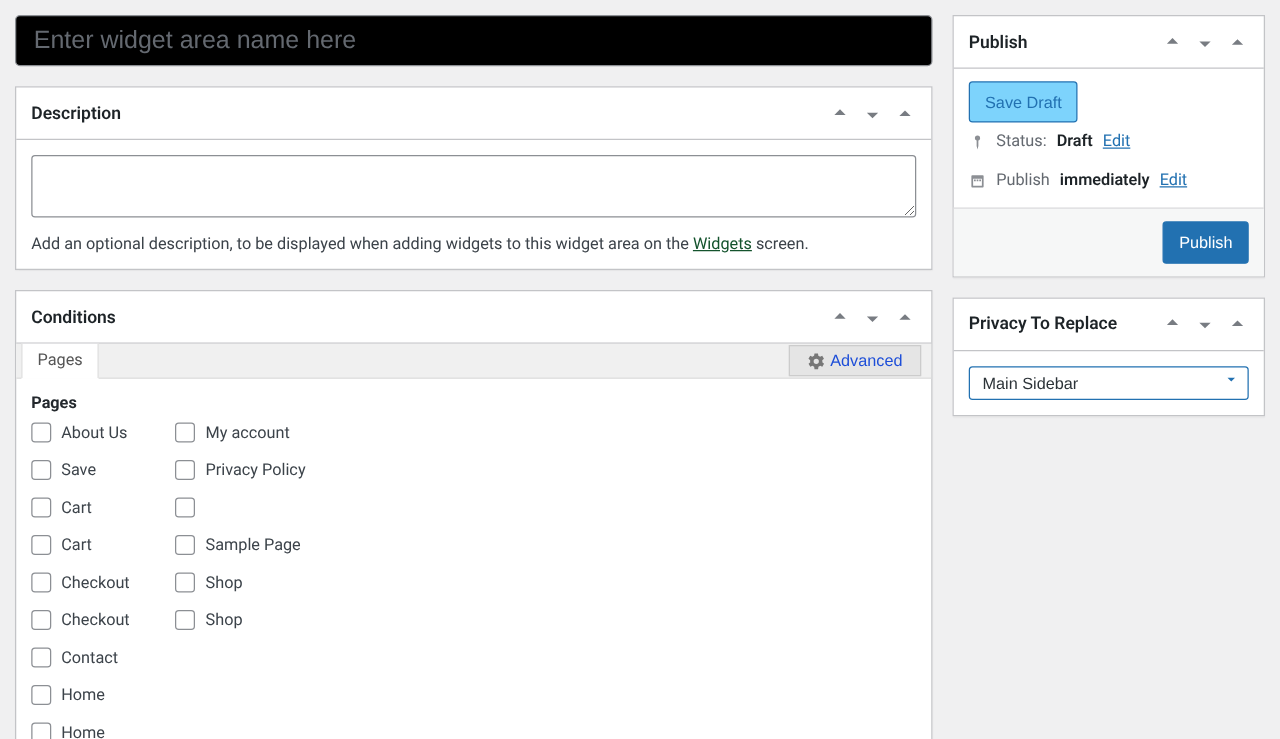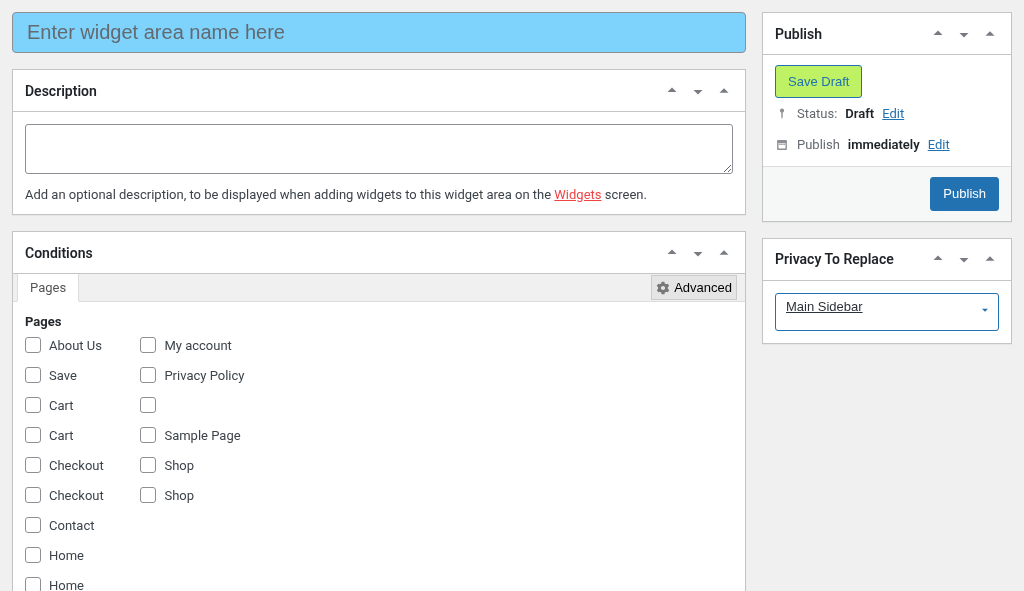--- a/index.html
+++ b/index.html
@@ -12,21 +12,21 @@
     }
     .container { display: flex; gap: 16px; }
     .main-col { flex: 1; min-width: 0; }
     .side-col { width: 250px; flex-shrink: 0; }
     .title-input {
       width: 100%;
       padding: 8px 14px;
       font-size: 20px;
       border: 1px solid #8c8f94;
       border-radius: 4px;
-      background: #7dd3fc;
+      background: #000000;
       color: #555d66;
       margin-bottom: 16px;
       outline: none;
     }
     .title-input::placeholder { color: #646970; }
     .postbox {
       background: #fff;
       border: 1px solid #c3c4c7;
       box-shadow: 0 1px 1px rgba(0,0,0,.04);
       margin-bottom: 16px;
@@ -64,21 +64,21 @@
       padding: 6px;
       resize: vertical;
       font-family: inherit;
       font-size: 13px;
     }
     .desc-help {
       margin-top: 10px;
       color: #3c434a;
       font-size: 13px;
     }
-    .desc-help a { color: #ef4444; text-decoration: underline; }
+    .desc-help a { color: #14532d; text-decoration: underline; }
     .cond-tabs {
       background: #f0f0f0;
       border-bottom: 1px solid #ddd;
       display: flex;
       justify-content: space-between;
       align-items: center;
       padding: 0 8px 0 0;
     }
     .cond-tab {
       background: #fff;
@@ -92,23 +92,23 @@
       font-size: 13px;
       color: #555;
       cursor: pointer;
     }
     .cond-adv {
       display: flex;
       align-items: center;
       gap: 4px;
       background: #e5e5e5;
       border: 1px solid #ccc;
-      padding: 4px 4px;
-      font-size: 13px;
-      color: #000000;
+      padding: 4px 14px;
+      font-size: 13px;
+      color: #1d4ed8;
       cursor: pointer;
       margin-left: 48px;
     }
     .cond-adv svg { width: 14px; height: 14px; fill: #777; }
     .cond-body { padding: 12px; }
     .cond-heading { font-weight: 700; margin-bottom: 8px; color: #23282d; }
     .page-cols { display: flex; gap: 24px; }
     .page-col { display: flex; flex-direction: column; gap: 14px; }
     .chk-row { display: flex; align-items: center; gap: 8px; font-size: 13px; color: #3c434a; }
     .chk {
@@ -124,21 +124,21 @@
       display: inline-block;
       padding: 4px 12px;
       font-size: 13px;
       border-radius: 3px;
       cursor: pointer;
       line-height: 1.8;
     }
     .btn-secondary {
       color: #2271b1;
       border: 1px solid #2271b1;
-      background: #bef264;
+      background: #7dd3fc;
     }
     .btn-primary {
       color: #fff;
       background: #2271b1;
       border: 1px solid #2271b1;
       font-weight: 400;
     }
     .pub-row {
       display: flex;
       align-items: center;
@@ -151,29 +151,28 @@
     .pub-row a { color: #2271b1; text-decoration: underline; cursor: pointer; }
     .pub-footer {
       background: #f6f7f7;
       border-top: 1px solid #dcdcde;
       padding: 10px 12px;
       text-align: right;
     }
     .sidebar-select-wrap { padding: 12px; }
     .sidebar-select {
       width: 100%;
-      padding: 5px 28px 16px 10px;
+      padding: 5px 28px 5px 10px;
       border: 1px solid #2271b1;
       border-radius: 3px;
       background: #fff;
       font-size: 13px;
       color: #2c3338;
       appearance: none;
       position: relative;
-      text-decoration: underline;
     }
     .select-wrap { position: relative; }
     .select-caret {
       position: absolute;
       right: 8px; top: 50%;
       transform: translateY(-50%);
       pointer-events: none;
       color: #2271b1;
     }
   </style>

